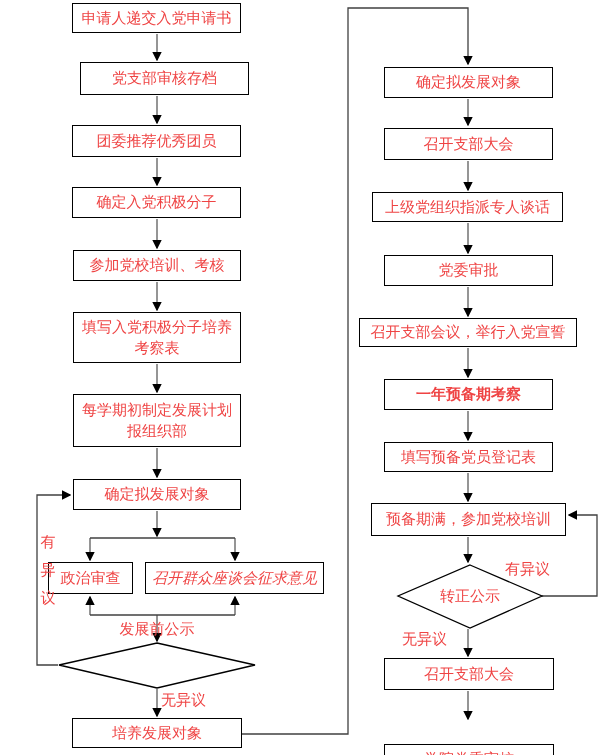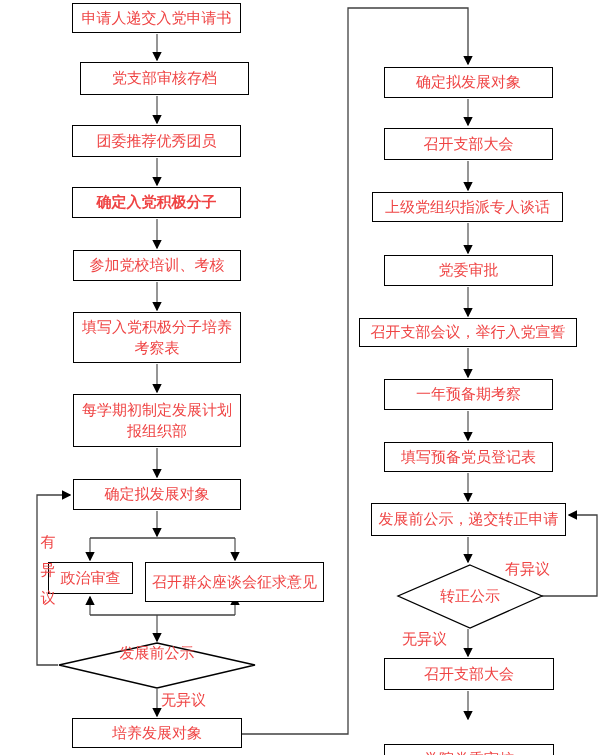--- a/index.html
+++ b/index.html
@@ -20,36 +20,36 @@
   }
   .edge-label{position:absolute;font-size:15px;line-height:18px;white-space:nowrap;}
   .vlabel{
     position:absolute;font-size:15px;width:18px;line-height:28px;text-align:center;
     word-break:break-all;white-space:normal;
   }
   
   .n-l1{left:72px;top:3px;width:169px;height:30px;}
   .n-l2{left:72px;top:62px;width:169px;height:33px;margin-left:8px;}
   .n-l3{left:72px;top:125px;width:169px;height:32px;}
-  .n-l4{left:72px;top:187px;width:169px;height:31px;font-weight:bold;}
+  .n-l4{left:72px;top:187px;width:169px;height:31px;}
   .n-l5{left:73px;top:250px;width:168px;height:31px;}
   .n-l6{left:73px;top:312px;width:168px;height:51px;text-align:center;}
   .n-l7{left:73px;top:394px;width:168px;height:53px;}
   .n-l8{left:73px;top:479px;width:168px;height:31px;text-align:right;}
   .n-l9{left:48px;top:562px;width:85px;height:32px;}
-  .n-l10{left:145px;top:562px;width:179px;height:40px;}
+  .n-l10{left:145px;top:562px;width:179px;height:32px;font-style:italic;}
   .n-l11{left:72px;top:718px;width:170px;height:30px;}
-  .d-l{left:97px;top:643px;width:120px;height:20px;}
+  .d-l{left:97px;top:619px;width:120px;height:20px;}
   
   .n-r1{left:384px;top:67px;width:169px;height:31px;}
   .n-r2{left:384px;top:128px;width:169px;height:32px;}
   .n-r3{left:372px;top:192px;width:191px;height:30px;}
   .n-r4{left:384px;top:255px;width:169px;height:31px;}
   .n-r5{left:359px;top:318px;width:218px;height:29px;}
-  .n-r6{left:384px;top:379px;width:169px;height:31px;}
+  .n-r6{left:384px;top:379px;width:169px;height:31px;font-weight:bold;}
   .n-r7{left:384px;top:442px;width:169px;height:30px;}
   .n-r8{left:371px;top:503px;width:195px;height:33px;}
   .n-r9{left:384px;top:658px;width:170px;height:32px;}
   .n-r10{left:384px;top:744px;width:170px;height:31px;text-align:right;}
   .d-r{left:410px;top:586px;width:120px;height:20px;}
   
   .lbl-obj-left{left:39px;top:528px;}
   .lbl-noobj-left{left:161px;top:691px;}
   .lbl-obj-right{left:505px;top:560px;}
   .lbl-noobj-right{left:402px;top:630px;}
@@ -124,21 +124,21 @@
   <div class="dlabel d-l">发展前公示</div>
   <div class="box n-l11">培养发展对象</div>
 
   <div class="box n-r1">确定拟发展对象</div>
   <div class="box n-r2">召开支部大会</div>
   <div class="box n-r4">党委审批</div>
   <div class="box n-r3">上级党组织指派专人谈话</div>
   <div class="box n-r5">召开支部会议，举行入党宣誓</div>
   <div class="box n-r6">一年预备期考察</div>
   <div class="box n-r7">填写预备党员登记表</div>
-  <div class="box n-r8">发展前公示，递交转正申请</div>
+  <div class="box n-r8">预备期满，参加党校培训</div>
   <div class="dlabel d-r">转正公示</div>
   <div class="box n-r9">召开支部大会</div>
   <div class="box n-r10">学院党委审核</div>
 
   <div class="vlabel lbl-obj-left">有异议</div>
   <div class="edge-label lbl-noobj-left">无异议</div>
   <div class="edge-label lbl-obj-right">有异议</div>
   <div class="edge-label lbl-noobj-right">无异议</div>
 
 </div>

